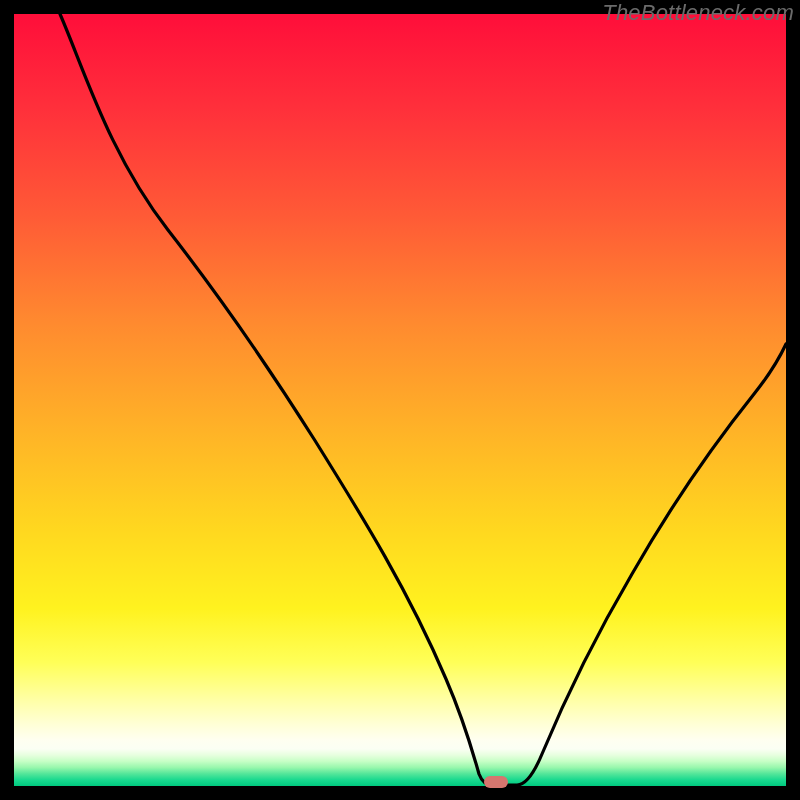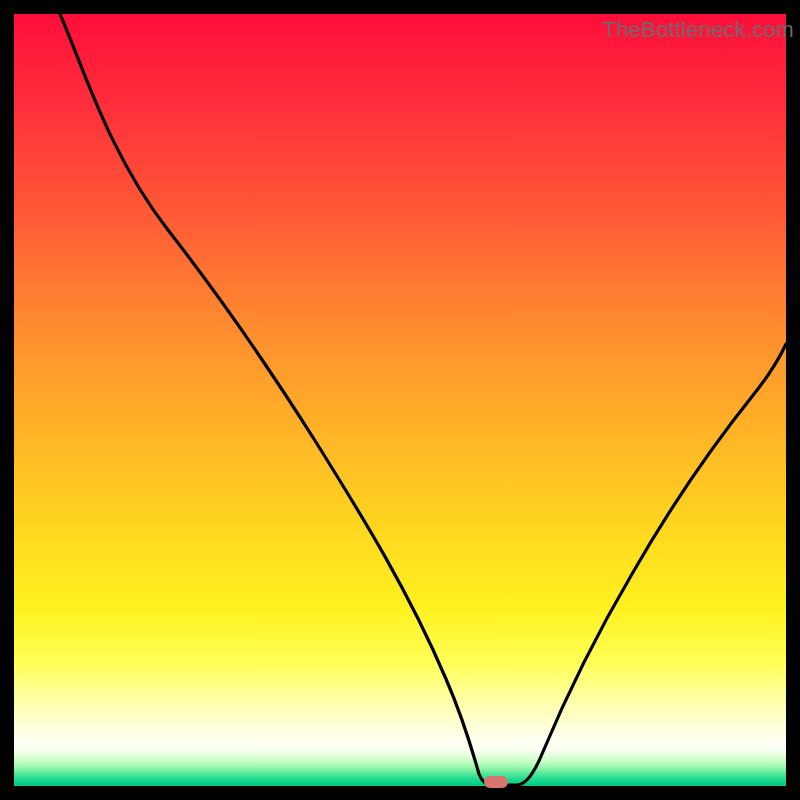--- a/index.html
+++ b/index.html
@@ -43,27 +43,28 @@
       #e7ffdf 96.0%,
       #c7ffc6 96.8%,
       #98f7ad 97.6%,
       #55e69a 98.4%,
       #1ad98f 99.2%,
       #00c97f 100%
     );
   }
   .watermark {
     position: absolute;
-    top: 17px;
+    top: 0px;
     right: 6px;
     color: #6b6b6b;
     font-size: 22px;
     font-weight: 500;
     letter-spacing: 0.2px;
     user-select: none;
+    font-style: italic;
   }
   svg.curve {
     position: absolute;
     left: 0;
     top: 0;
     width: 772px;
     height: 772px;
     overflow: visible;
   }
   .marker {

